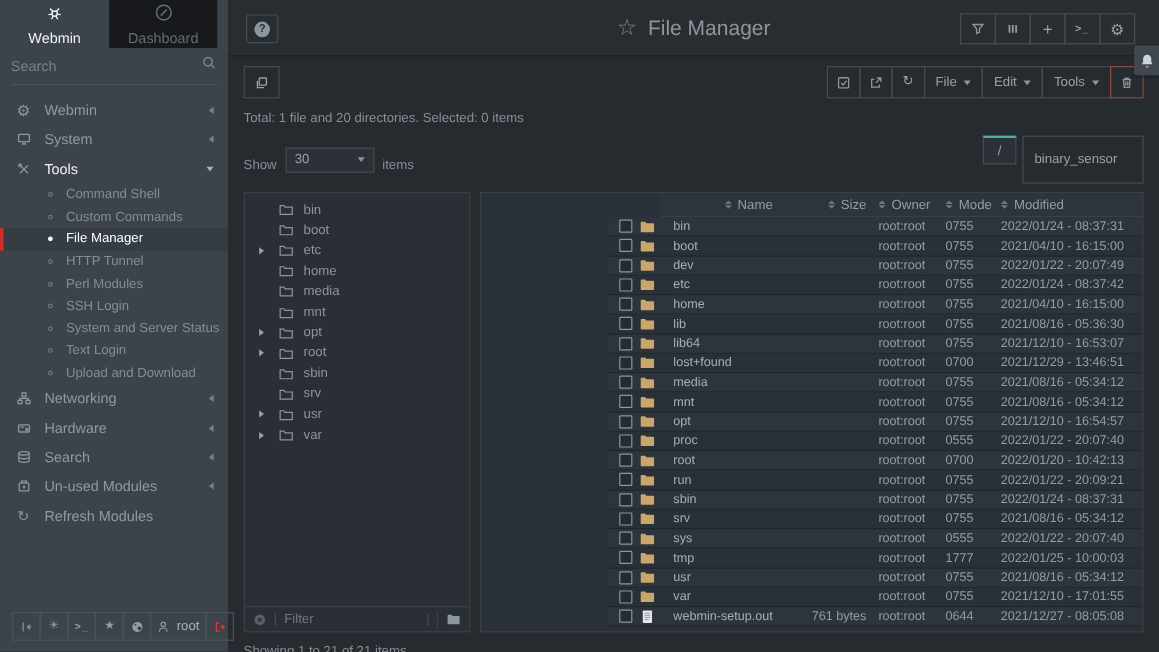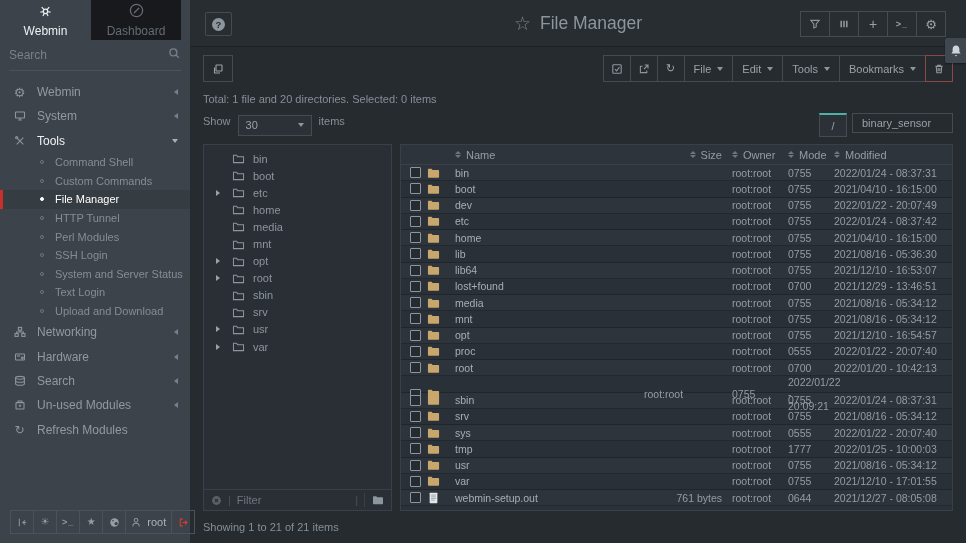--- a/index.html
+++ b/index.html
@@ -68,46 +68,46 @@
   .tb-group { display:flex; }
   .g-btn { height:27px; min-width:28px; border:1px solid #454b52; margin-left:-1px; display:flex; align-items:center; justify-content:center;
     gap:6px; padding:0 9px; color:#9aa1a8; font-size:11px; cursor:pointer; background:transparent; }
   .g-btn svg { width:12px; height:12px; }
   .g-btn.icon-only { padding:0; }
   .g-btn .caret { width:0; height:0; border-left:3.5px solid transparent; border-right:3.5px solid transparent; border-top:4px solid #8d959d; }
   .g-btn.trash { border-color:#8a4a42; z-index:1; }
 
   .fm-stats { margin-top:11px; font-size:11px; color:#868e97; }
   .fm-controls { margin-top:8px; display:flex; justify-content:space-between; align-items:center; font-size:11px; color:#868e97; }
-  .show-wrap { display:flex; align-items:flex-start; gap:7px; }
+  .show-wrap { display:flex; align-items:flex-end; gap:7px; }
   .show-select { width:74px; height:21px; border:1px solid #454b52; background:#2b3137; display:flex; align-items:center;
     justify-content:space-between; padding:0 7px; color:#9aa1a8; cursor:pointer; }
   .show-select .caret { width:0; height:0; border-left:3.5px solid transparent; border-right:3.5px solid transparent; border-top:4px solid #8d959d; }
   .path-wrap { display:flex; }
   .root-btn { width:28px; height:24px; border:1px solid #454b52; border-top:2px solid #4fb0a5; background:#2b3137;
     display:flex; align-items:center; justify-content:center; color:#9aa1a8; cursor:pointer; }
-  .path-input { width:101px; height:20px; border:1px solid #454b52; margin-left:5px; background:transparent;
+  .path-input { width:101px; height:40px; border:1px solid #454b52; margin-left:5px; background:transparent;
     color:#9aa1a8; font-size:11px; padding:0 9px; outline:none; font-family:inherit; }
 
   .fm-body { margin-top:7px; display:flex; gap:8px; height:367px; }
   .tree-panel { width:189px; border:1px solid #3a4046; background:#292f35; display:flex; flex-direction:column; }
   .tree { flex:1; padding-top:5px; overflow:hidden; }
   .tree-item { height:17.1px; display:flex; align-items:center; padding-left:12px; gap:8px; font-size:11px; color:#8d959d; cursor:pointer; }
   .expander { width:8px; flex:none; display:flex; }
   .expander.on::before { content:""; width:0; height:0; border-top:3.5px solid transparent; border-bottom:3.5px solid transparent; border-left:4.5px solid #9aa1a8; }
   .tree-item svg { width:13px; height:11px; flex:none; }
   .tree-filter { height:21px; border-top:1px solid #3a4046; display:flex; align-items:center; padding:0 7px; gap:6px; }
   .tree-filter svg.xc { width:11px; height:11px; flex:none; }
   .tf-div { color:#4a5158; font-size:11px; }
   .tree-filter input { flex:1; min-width:0; background:transparent; border:none; outline:none; color:#9aa1a8; font-size:11px; font-family:inherit; }
   .tree-filter input::placeholder { color:#6f777f; }
   .tf-right { border-left:1px solid #3a4046; padding-left:7px; display:flex; align-items:center; height:14px; }
   .tf-right svg { width:12px; height:10px; }
 
-  .table-panel { flex:1; border:1px solid #3a4046; background:#2b3138; display:flex; flex-direction:column; overflow:hidden; }
+  .table-panel { flex:1; border:1px solid #3a4046; background:#2b3138; display:flex; flex-direction:column; overflow:hidden;align-items:flex-end; }
   .t-head { display:grid; grid-template-columns:26px 28px 1fr 88px 56px 46px 118px; height:20px; background:#2e343b;
     border-bottom:1px solid #3a4046; align-items:center; font-size:11px; color:#959ca4; }
   .t-hcell { display:flex; align-items:center; gap:5px; cursor:pointer; }
   .t-hcell.right { justify-content:flex-end; padding-right:10px; }
   .sort { display:inline-flex; flex-direction:column; gap:1.5px; }
   .sort i { display:block; width:0; height:0; border-left:3px solid transparent; border-right:3px solid transparent; }
   .sort .up { border-bottom:3.5px solid #6e767e; }
   .sort .dn { border-top:3.5px solid #6e767e; }
   .t-row { display:grid; grid-template-columns:26px 28px 1fr 88px 56px 46px 118px; height:16.25px; align-items:center;
     font-size:10.5px; color:#959ca4; border-bottom:1px solid rgba(0,0,0,.22); cursor:pointer; }
@@ -401,24 +401,20 @@
             <span class="caret"></span>
           </div>
           <div class="g-btn">
             <span>Edit</span>
             <span class="caret"></span>
           </div>
           <div class="g-btn">
             <span>Tools</span>
             <span class="caret"></span>
           </div>
-          <div class="g-btn">
-            <span>Bookmarks</span>
-            <span class="caret"></span>
-          </div>
           <div class="g-btn icon-only trash">
             <span style="display: flex;">
               <svg viewBox="0 0 12 12" fill="none" stroke="#8d959d" stroke-width="1.1">
                 <path d="M2.4 3.4h7.2M4.6 3.4V2.2h2.8v1.2M3.3 3.4l.5 6.4h4.4l.5-6.4M5.2 5v3.2M6.8 5v3.2"></path>
               </svg>
             </span>
           </div>
         </div>
     </div>
 
@@ -806,20 +802,21 @@
             </div>
             <div class="t-row">
               <span class="cb"></span>
               <span class="ficon">
                 <span style="display: flex;">
                   <svg viewBox="0 0 14 12" fill="none" stroke="#8d959d" stroke-width="1.1">
                     <path d="M1 2.2c0-.4.3-.7.7-.7h3.2l1.1 1.3h6.3c.4 0 .7.3.7.7v6.8c0 .4-.3.7-.7.7H1.7c-.4 0-.7-.3-.7-.7z" fill="#c9a66b" stroke="none"></path>
                   </svg>
                 </span>
               </span>
+              <span class="c-name">run</span>
               <span class="c-size"></span>
               <span class="c-owner">root:root</span>
               <span class="c-mode">0755</span>
               <span class="c-mod">2022/01/22 - 20:09:21</span>
             </div>
             <div class="t-row">
               <span class="cb"></span>
               <span class="ficon">
                 <span style="display: flex;">
                   <svg viewBox="0 0 14 12" fill="none" stroke="#8d959d" stroke-width="1.1">

